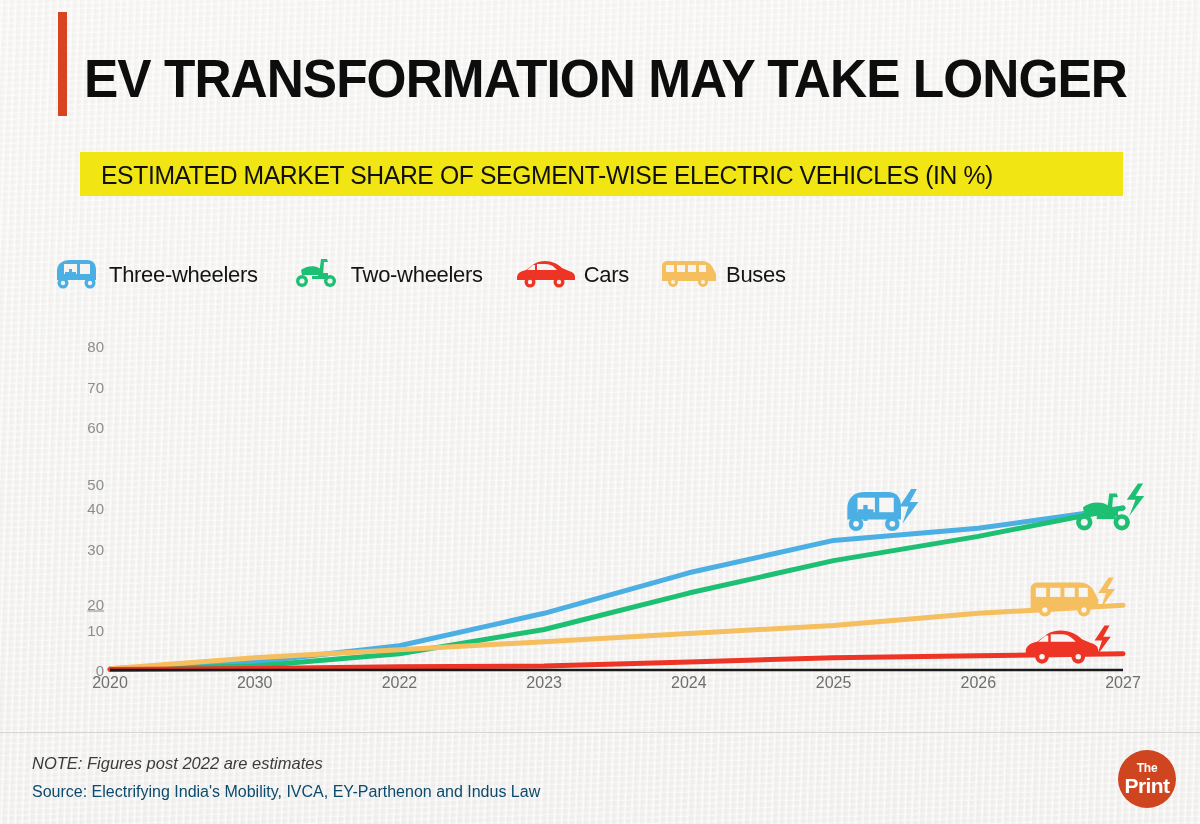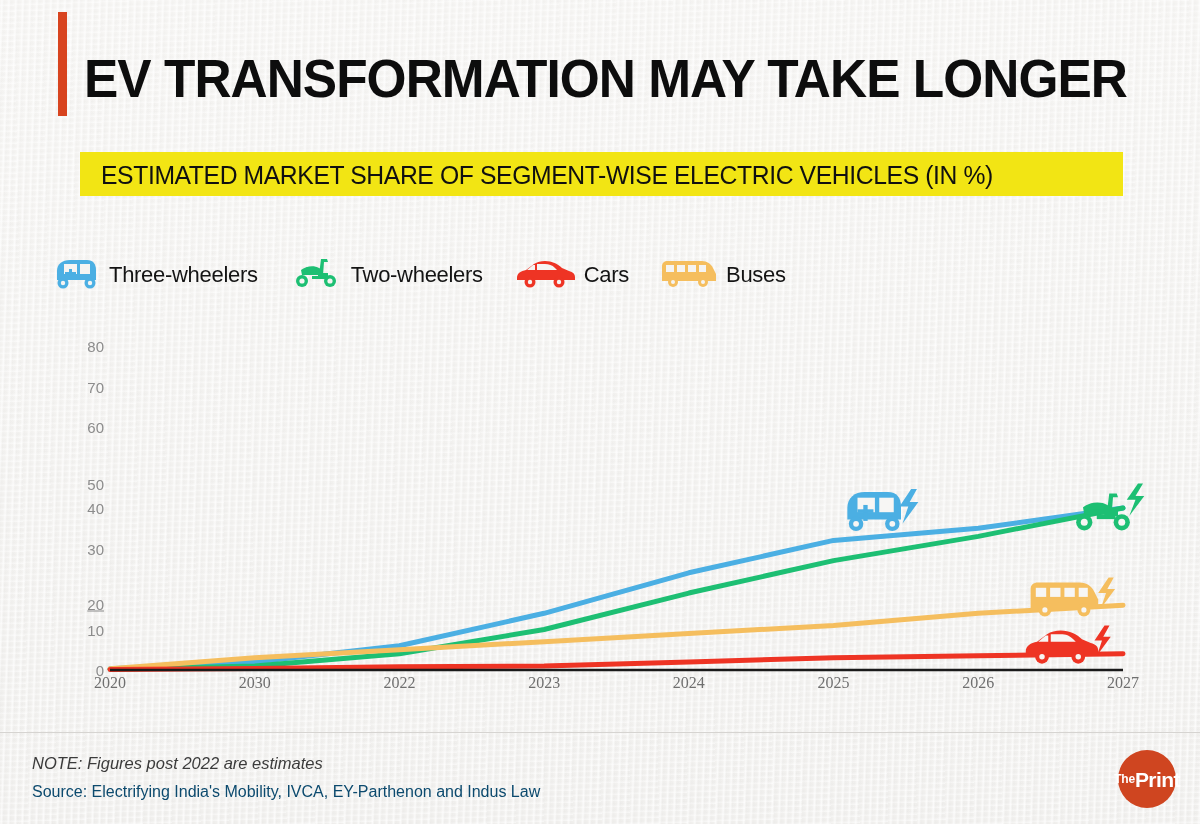--- a/index.html
+++ b/index.html
@@ -69,21 +69,21 @@
     position:absolute;left:32px;top:754px;
     font-size:16.5px;font-style:italic;color:#3b3b3b;white-space:nowrap;
   }
   .source{
     position:absolute;left:32px;top:783px;
     font-size:16px;color:#0c4a6e;white-space:nowrap;
   }
   .logo{
     position:absolute;left:1118px;top:750px;width:58px;height:58px;
     border-radius:50%;background:#cf4520;
-    display:flex;align-items:center;justify-content:center;
+    display:flex;flex-direction:column;align-items:center;justify-content:center;
     color:#fff;line-height:1;
   }
   .logo .l1{font-size:12px;font-weight:bold;letter-spacing:-.2px;margin-bottom:1px;}
   .logo .l2{font-size:21px;font-weight:bold;letter-spacing:-.6px;}
 </style>
 </head>
 <body>
 
 <div class="paper"></div>
 
@@ -246,21 +246,21 @@
             <path d="M19 6l-6 5h8V6z" fill="#f7f6f4"></path>
             <circle cx="16" cy="23" r="5.5"></circle>
               <circle cx="16" cy="23" r="2.2" fill="#f7f6f4"></circle>
             <circle cx="45" cy="23" r="5.5"></circle>
               <circle cx="45" cy="23" r="2.2" fill="#f7f6f4"></circle>
           </g>
           <path d="M66-2l-8 12h6l-4 12 11-15h-6l5-9z" fill="#EE3424"></path>
         </g>
       </g>
     </svg>
-    <div class="xlabels" style="top:356px;font-family:Liberation Serif, serif;">
+    <div class="xlabels" style="top:356px;">
         <div class="xtick" style="left: 110px;">2020</div>
         <div class="xtick" style="left: 254.714px;">2030</div>
         <div class="xtick" style="left: 399.429px;">2022</div>
         <div class="xtick" style="left: 544.143px;">2023</div>
         <div class="xtick" style="left: 688.857px;">2024</div>
         <div class="xtick" style="left: 833.571px;">2025</div>
         <div class="xtick" style="left: 978.286px;">2026</div>
         <div class="xtick" style="left: 1123px;">2027</div>
       </div>
   </div>

